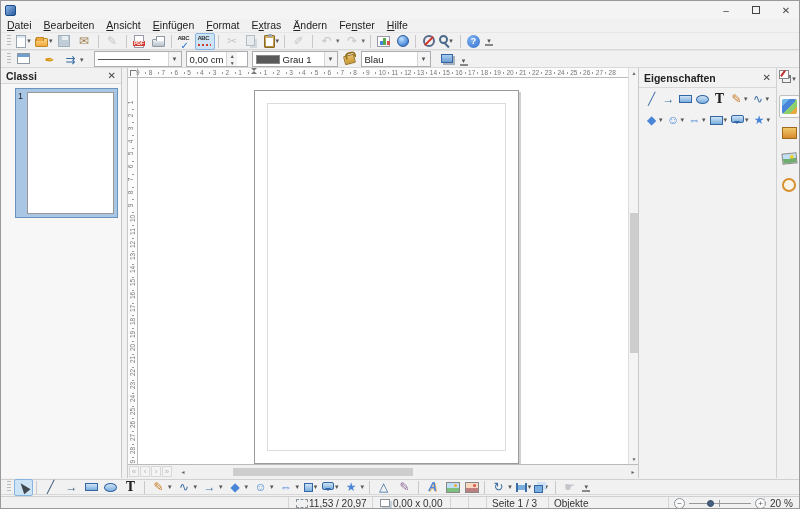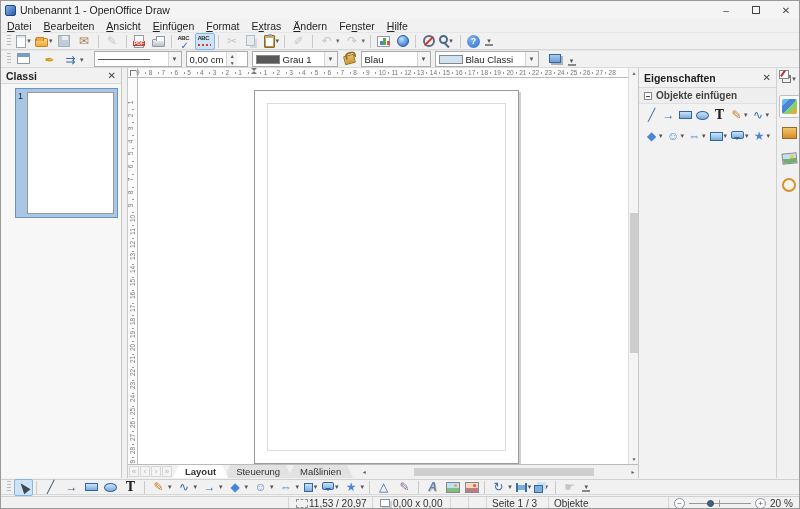--- a/index.html
+++ b/index.html
@@ -4,21 +4,21 @@
 <style>
   html,body{margin:0;padding:0;background:#888;}
   *{box-sizing:border-box;}
   #root{position:relative;width:800px;height:509px;background:#f1f1f1;font-family:"Liberation Sans",sans-serif;color:#222;overflow:hidden;border:1px solid #9a9a9a;}
   
   .titlebar{position:absolute;left:0;top:0;width:800px;height:18px;background:#f4f4f4;display:flex;align-items:center;padding-left:4px;font-size:10.5px;}
   .appicon{width:11px;height:11px;border-radius:2px;background:linear-gradient(135deg,#8ab8ec,#2a5a9a);border:1px solid #1a4a8a;margin-right:4px;flex:none;}
   .wctl{margin-left:auto;display:flex;height:100%;}
   .wbtn{width:30px;height:100%;display:flex;align-items:center;justify-content:center;font-size:10px;color:#444;}
   .wmax{width:8px;height:8px;border:1px solid #444;}
-  .menubar{position:absolute;left:0;top:18px;width:648px;height:13px;background:#f1f1f1;display:flex;align-items:center;font-size:10.5px;}
+  .menubar{position:absolute;left:0;top:18px;width:648px;height:13px;background:#f1f1f1;display:flex;align-items:flex-start;font-size:10.5px;}
   .mitem{padding:0 6px;cursor:default;}
   .mitem u{text-decoration:underline;}
   
   .tbar{position:absolute;left:0;width:800px;background:#f1f1f1;border-top:1px solid #e6e6e6;border-bottom:1px solid #d8d8d8;display:flex;align-items:center;padding-left:6px;}
   #tb1{top:31px;height:18px;}
   #tb2{top:49px;height:18px;}
   .grip{width:4px;height:12px;margin-right:3px;flex:none;background:repeating-linear-gradient(#bbb 0 1px,transparent 1px 3px);}
   .tbtn{height:17px;min-width:19px;padding:0 1px;display:inline-flex;align-items:center;justify-content:center;border:1px solid transparent;border-radius:2px;position:relative;flex:none;}
   .tbtn.act{background:#cde4f7;border-color:#88b4e0;}
   .tbtn.dis{opacity:.85;}
@@ -151,21 +151,20 @@
   .ztick{position:absolute;left:30px;top:2px;width:1px;height:7px;background:#999;}
   .zthumb{position:absolute;left:18px;top:2px;width:7px;height:7px;border-radius:50%;background:#44607e;border:1px solid #2e4a66;}
 </style>
 </head>
 <body>
 
 <div id="root">
 
   <div class="titlebar">
     <span class="appicon"></span>
-    <span>Unbenannt 1 - OpenOffice Draw</span>
     <span class="wctl">
       <span class="wbtn">
           <span>–</span>
         </span>
       <span class="wbtn">
           <span class="wmax"></span>
         </span>
       <span class="wbtn">
           <span>✕</span>
         </span>
@@ -290,25 +289,20 @@
     <span class="combo" style="width:86px">
       <span class="swatch" id="lineSwatch" style="background: rgb(89, 89, 89);"></span>
       <span>Grau 1</span>
       <span class="cdd">▼</span>
     </span>
     <span id="tb2b"><span class="tbtn">
           <span class="ic i-can"></span>
         </span></span>
     <span class="combo" style="width:70px">
       <span>Blau</span>
-      <span class="cdd">▼</span>
-    </span>
-    <span class="combo" style="width:104px">
-      <span class="swatch" id="fillSwatch" style="background: rgb(207, 227, 242);"></span>
-      <span>Blau Classi</span>
       <span class="cdd">▼</span>
     </span>
     <span id="tb2c"><span class="sep"></span><span class="tbtn">
           <span class="ic i-shadow"></span>
         </span><span class="tbtn ovf">
           <span class="ic">▾</span>
         </span></span>
   </div>
 
   <div class="main">
@@ -478,45 +472,36 @@
             <span>▼</span>
           </span>
       </div>
       <div class="tabbar">
         <span id="navbtns" style="display:flex">
             <span class="navb">«</span>
             <span class="navb">‹</span>
             <span class="navb">›</span>
             <span class="navb">»</span>
           </span>
-        <span id="layertabs" style="display:flex;margin-left:5px">
-            <span class="tab active">Layout</span>
-            <span class="tab">Steuerung</span>
-            <span class="tab">Maßlinien</span>
-          </span>
         <span class="hscroll">
           <span class="sa" style="left:0">
               <span>◄</span>
             </span>
           <span class="hthumb"></span>
           <span class="corner-arrow">
               <span>►</span>
             </span>
         </span>
       </div>
     </div>
 
     <div class="propspanel">
       <div class="phead">
         <span>Eigenschaften</span>
         <span class="x">✕</span>
-      </div>
-      <div class="sectionhead">
-        <span class="i-collapse"></span>
-        <span>Objekte einfügen</span>
       </div>
       <div class="icorow" id="proprow1">
           <span class="tbtn">
             <span class="ic" style="color: rgb(58, 110, 165);">╱</span>
           </span>
           <span class="tbtn">
             <span class="ic" style="color: rgb(58, 110, 165);">→</span>
           </span>
           <span class="tbtn">
             <span class="ic i-rect"></span>

